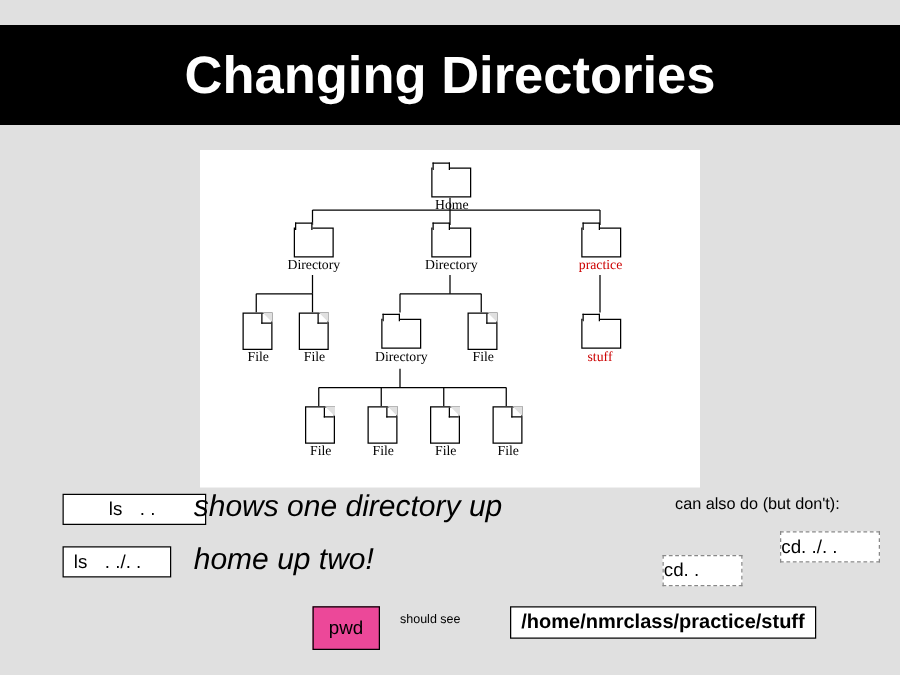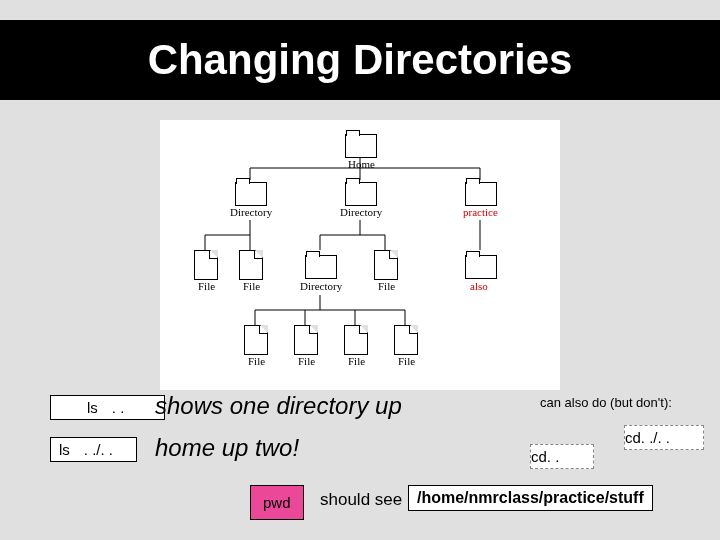--- a/index.html
+++ b/index.html
@@ -202,21 +202,21 @@
     <div class="file" style="left:79px; top:130px;"></div>
     <div class="dlabel" style="left:83px; top:160px;">File</div>
 
     <div class="folder" style="left:145px; top:135px;"></div>
     <div class="dlabel" style="left:140px; top:160px;">Directory</div>
 
     <div class="file" style="left:214px; top:130px;"></div>
     <div class="dlabel" style="left:218px; top:160px;">File</div>
 
     <div class="folder" style="left:305px; top:135px;"></div>
-    <div class="dlabel red" style="left:310px; top:160px;">also</div>
+    <div class="dlabel red" style="left:310px; top:160px;">stuff</div>
 
     <div class="file" style="left:84px; top:205px;"></div>
     <div class="dlabel" style="left:88px; top:235px;">File</div>
 
     <div class="file" style="left:134px; top:205px;"></div>
     <div class="dlabel" style="left:138px; top:235px;">File</div>
 
     <div class="file" style="left:184px; top:205px;"></div>
     <div class="dlabel" style="left:188px; top:235px;">File</div>
 
@@ -237,16 +237,16 @@
   <div class="italic-small" style="left:540px; top:395px;">can also do (but don't):</div>
 
   <div class="cmd-dashed" style="left:530px; top:425px; width:62px;margin-top:19px;">
     <span style="width:6px;"></span><span>cd</span><span style="width:12px;"></span><span>. .</span>
   </div>
   <div class="cmd-dashed" style="left:624px; top:425px; width:78px;">
     <span style="width:6px;"></span><span>cd</span><span style="width:12px;"></span><span>. ./. .</span>
   </div>
 
   <div class="pwd-box" style="left:250px; top:485px;">pwd</div>
-  <div class="italic-small" style="left:320px; top:490px; font-size:17px;">should see</div>
+  <div class="italic-small" style="left:320px; top:490px; font-size:10px;">should see</div>
   <div class="path-box" style="left:408px; top:485px;font-weight:bold;">/home/nmrclass/practice/stuff</div>
 
 </div>
 
 </body></html>

